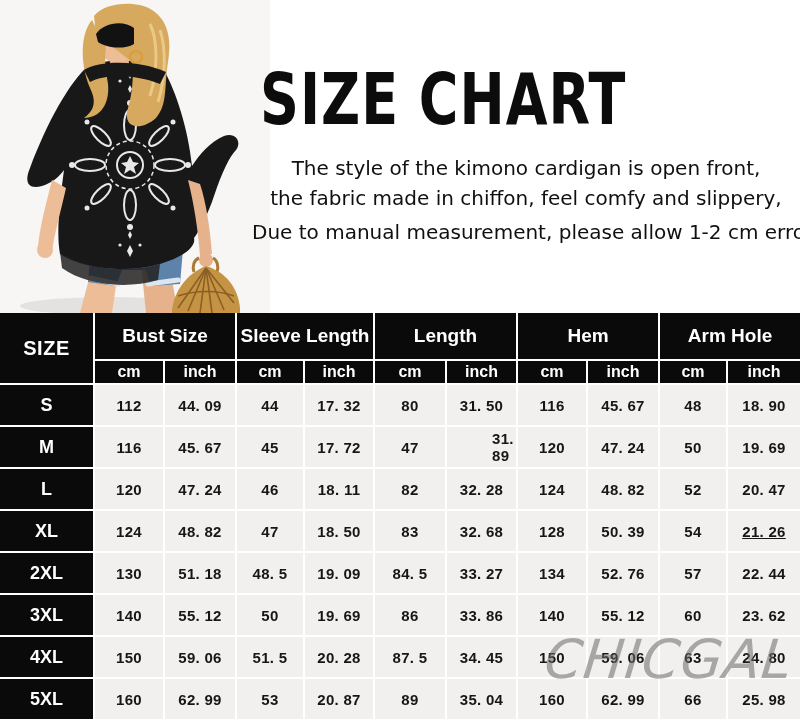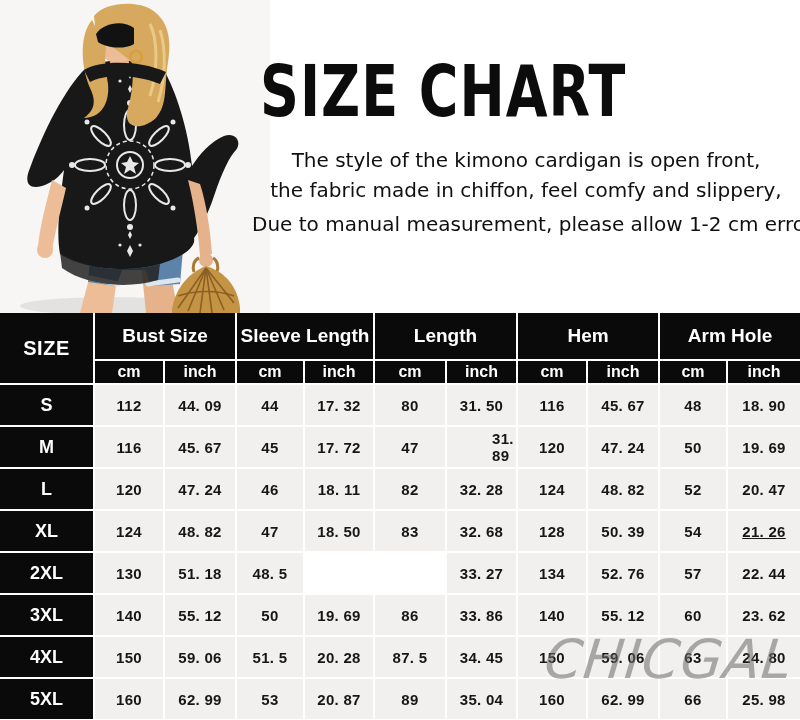--- a/index.html
+++ b/index.html
@@ -10,21 +10,21 @@
   }
 
   
   .photo-area{
     position:absolute;left:0;top:0;width:270px;height:313px;
   }
   .photo-area svg{display:block;}
 
   
   .header-area{
-    position:absolute;left:252px;top:50px;width:548px;height:250px;
+    position:absolute;left:252px;top:58px;width:548px;height:250px;
   }
   .page-title{
     font-family:"DejaVu Sans", sans-serif;
     font-size:54px;font-weight:700;color:#0c0c0c;
     letter-spacing:1px;white-space:nowrap;
     transform:scaleY(1.32);transform-origin:top left;
     margin-left:8px;
   }
   .description{
     position:absolute;left:0;top:95px;width:548px;
@@ -240,20 +240,22 @@
     <div class="vc" style="grid-area: 6 / 6;">83</div>
     <div class="vc" style="grid-area: 6 / 7;">32. 68</div>
     <div class="vc" style="grid-area: 6 / 8;">128</div>
     <div class="vc" style="grid-area: 6 / 9;">50. 39</div>
     <div class="vc" style="grid-area: 6 / 10;">54</div>
     <div class="vc" style="grid-area: 6 / 11; text-decoration: underline;">21. 26</div>
     <div class="hc szc" style="grid-area: 7 / 1;">2XL</div>
     <div class="vc" style="grid-area: 7 / 2;">130</div>
     <div class="vc" style="grid-area: 7 / 3;">51. 18</div>
     <div class="vc" style="grid-area: 7 / 4;">48. 5</div>
+    <div class="vc" style="grid-area: 7 / 5;">19. 09</div>
+    <div class="vc" style="grid-area: 7 / 6;">84. 5</div>
     <div class="vc" style="grid-area: 7 / 7;">33. 27</div>
     <div class="vc" style="grid-area: 7 / 8;">134</div>
     <div class="vc" style="grid-area: 7 / 9; text-align: center;">52. 76</div>
     <div class="vc" style="grid-area: 7 / 10;">57</div>
     <div class="vc" style="grid-area: 7 / 11;">22. 44</div>
     <div class="hc szc" style="grid-area: 8 / 1;">3XL</div>
     <div class="vc" style="grid-area: 8 / 2;">140</div>
     <div class="vc" style="grid-area: 8 / 3;">55. 12</div>
     <div class="vc" style="grid-area: 8 / 4;">50</div>
     <div class="vc" style="grid-area: 8 / 5;">19. 69</div>

